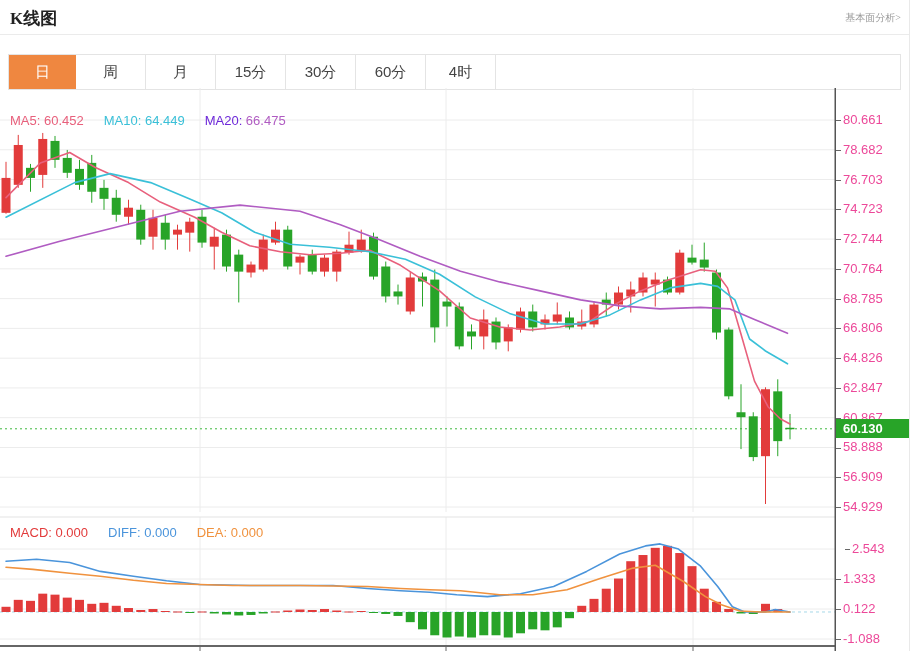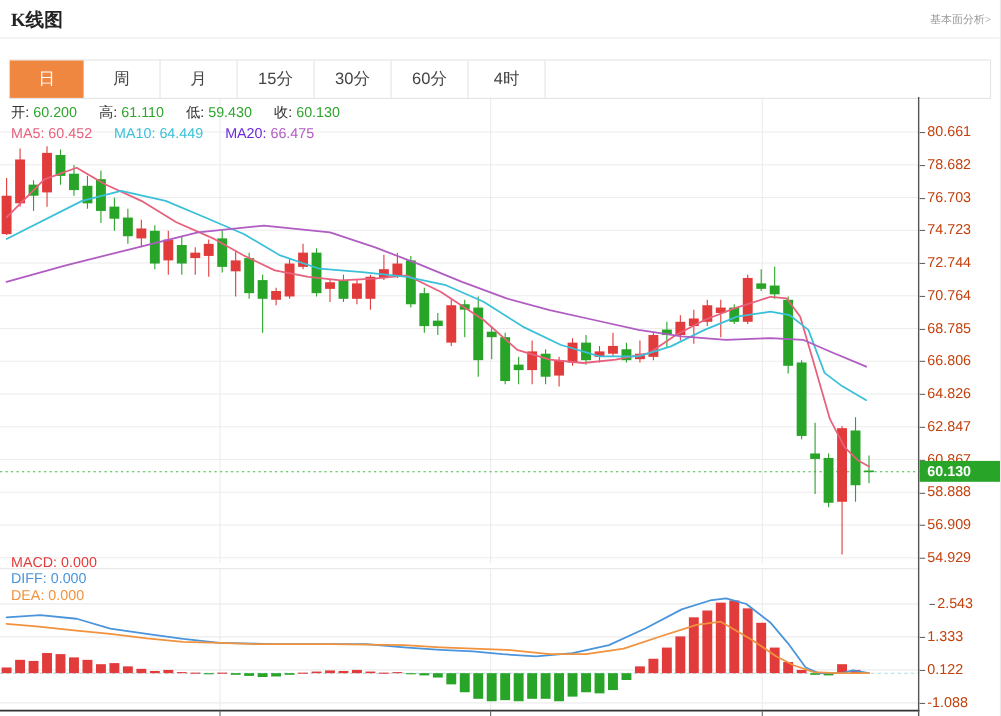--- a/index.html
+++ b/index.html
@@ -16,22 +16,22 @@
   .tab:first-child{width:67px;}
   .tab.active{color:#fff;border-right:none;}
   .tab-filler{flex:1 1 auto;}
   .chart-area{position:absolute;left:0;top:88px;width:910px;height:563px;}
   #chart-svg{position:absolute;left:0;top:0;}
   .legend{position:absolute;display:flex;font-size:13px;white-space:nowrap;}
   .legend .li{margin-right:20px;}
   .legend .lab{color:#333;}
   .legend.ohlc{left:10px;top:5px;}
   .legend.ma{left:10px;top:25px;}
-  .legend.macd{left:10px;top:415px;flex-direction:column;}
-  .axis-label{position:absolute;left:836px;width:60px;font-size:13px;color:#c2410c;height:16px;line-height:16px;}
+  .legend.macd{left:10px;top:437px;}
+  .axis-label{position:absolute;left:836px;width:60px;font-size:13px;color:#ec4899;height:16px;line-height:16px;}
   .tickdash{display:inline-block;width:5px;height:1px;background:#666;vertical-align:middle;margin-right:2px;}
   .badge{position:absolute;left:836px;top:331px;width:74px;height:19px;line-height:19px;
          color:#fff;font-size:13px;font-weight:bold;padding-left:7px;box-sizing:border-box;}
 </style>
 </head>
 <body>
 
 <div class="hdr">
   <div class="title">K线图</div>
   <a class="hdr-link">基本面分析&gt;</a>
@@ -281,26 +281,20 @@
         <rect x="773.25" y="521.01771" width="9" height="2.9723999999999933" fill="#e23b3b"></rect>
       </g>
       <polyline points="6.0,473.2 36.6,471.2 69.7,474.5 100.3,483.4 133.4,488.3 166.5,492.8 199.6,496.5 249.8,497.5 300.0,497.5 333.1,497.5 367.4,500.5 400.5,502.7 429.9,504.2 456.8,506.7 487.4,508.6 520.5,505.7 553.6,498.5 586.6,483.4 619.7,466.0 645.5,457.9 660.1,455.9 678.5,461.1 700.6,478.2 717.7,498.5 732.4,518.8 744.7,524.0 765.5,524.0 775.3,521.5 790.0,524.0" fill="none" stroke="#4a94db" stroke-width="1.6" stroke-linejoin="round" stroke-linecap="round"></polyline>
       <polyline points="6.0,479.2 33.0,481.4 69.7,485.3 100.3,488.3 133.4,492.3 166.5,495.5 199.6,496.5 232.6,497.5 266.9,497.5 300.0,497.5 333.1,498.0 367.4,498.5 400.5,500.5 429.9,501.7 460.5,502.7 499.7,506.7 532.8,506.7 567.0,501.7 600.1,490.6 633.2,480.1 655.3,477.2 683.4,493.5 705.5,508.6 721.4,516.8 739.8,523.0 760.6,524.0 790.0,524.0" fill="none" stroke="#f0923e" stroke-width="1.6" stroke-linejoin="round" stroke-linecap="round"></polyline>
       <line x1="0" y1="558" x2="836" y2="558" stroke="#333333" stroke-width="1.5"></line>
       <line x1="200" y1="558" x2="200" y2="563" stroke="#666" stroke-width="1"></line>
       <line x1="446" y1="558" x2="446" y2="563" stroke="#666" stroke-width="1"></line>
       <line x1="693" y1="558" x2="693" y2="563" stroke="#666" stroke-width="1"></line>
       <line x1="835.25" y1="0" x2="835.25" y2="563" stroke="#555555" stroke-width="1.5"></line>
     </svg>
-  <div class="legend ohlc" id="ohlc-legend">
-      <span class="li"><span class="lab" style="color: rgb(51, 51, 51);">开:</span><span style="color: rgb(46, 165, 46);"> 60.200</span></span>
-      <span class="li"><span class="lab" style="color: rgb(51, 51, 51);">高:</span><span style="color: rgb(46, 165, 46);"> 61.110</span></span>
-      <span class="li"><span class="lab" style="color: rgb(51, 51, 51);">低:</span><span style="color: rgb(46, 165, 46);"> 59.430</span></span>
-      <span class="li"><span class="lab" style="color: rgb(51, 51, 51);">收:</span><span style="color: rgb(46, 165, 46);"> 60.130</span></span>
-    </div>
   <div class="legend ma" id="ma-legend">
       <span class="li"><span class="lab" style="color: rgb(232, 96, 124);">MA5:</span><span style="color: rgb(232, 96, 124);"> 60.452</span></span>
       <span class="li"><span class="lab" style="color: rgb(58, 192, 216);">MA10:</span><span style="color: rgb(58, 192, 216);"> 64.449</span></span>
       <span class="li"><span class="lab" style="color: #6d28d9;">MA20:</span><span style="color: rgb(176, 92, 194);"> 66.475</span></span>
     </div>
   <div class="legend macd" id="macd-legend">
       <span class="li"><span class="lab" style="color: rgb(226, 59, 59);">MACD:</span><span style="color: rgb(226, 59, 59);"> 0.000</span></span>
       <span class="li"><span class="lab" style="color: rgb(74, 148, 219);">DIFF:</span><span style="color: rgb(74, 148, 219);"> 0.000</span></span>
       <span class="li"><span class="lab" style="color: rgb(240, 146, 62);">DEA:</span><span style="color: rgb(240, 146, 62);"> 0.000</span></span>
     </div>

